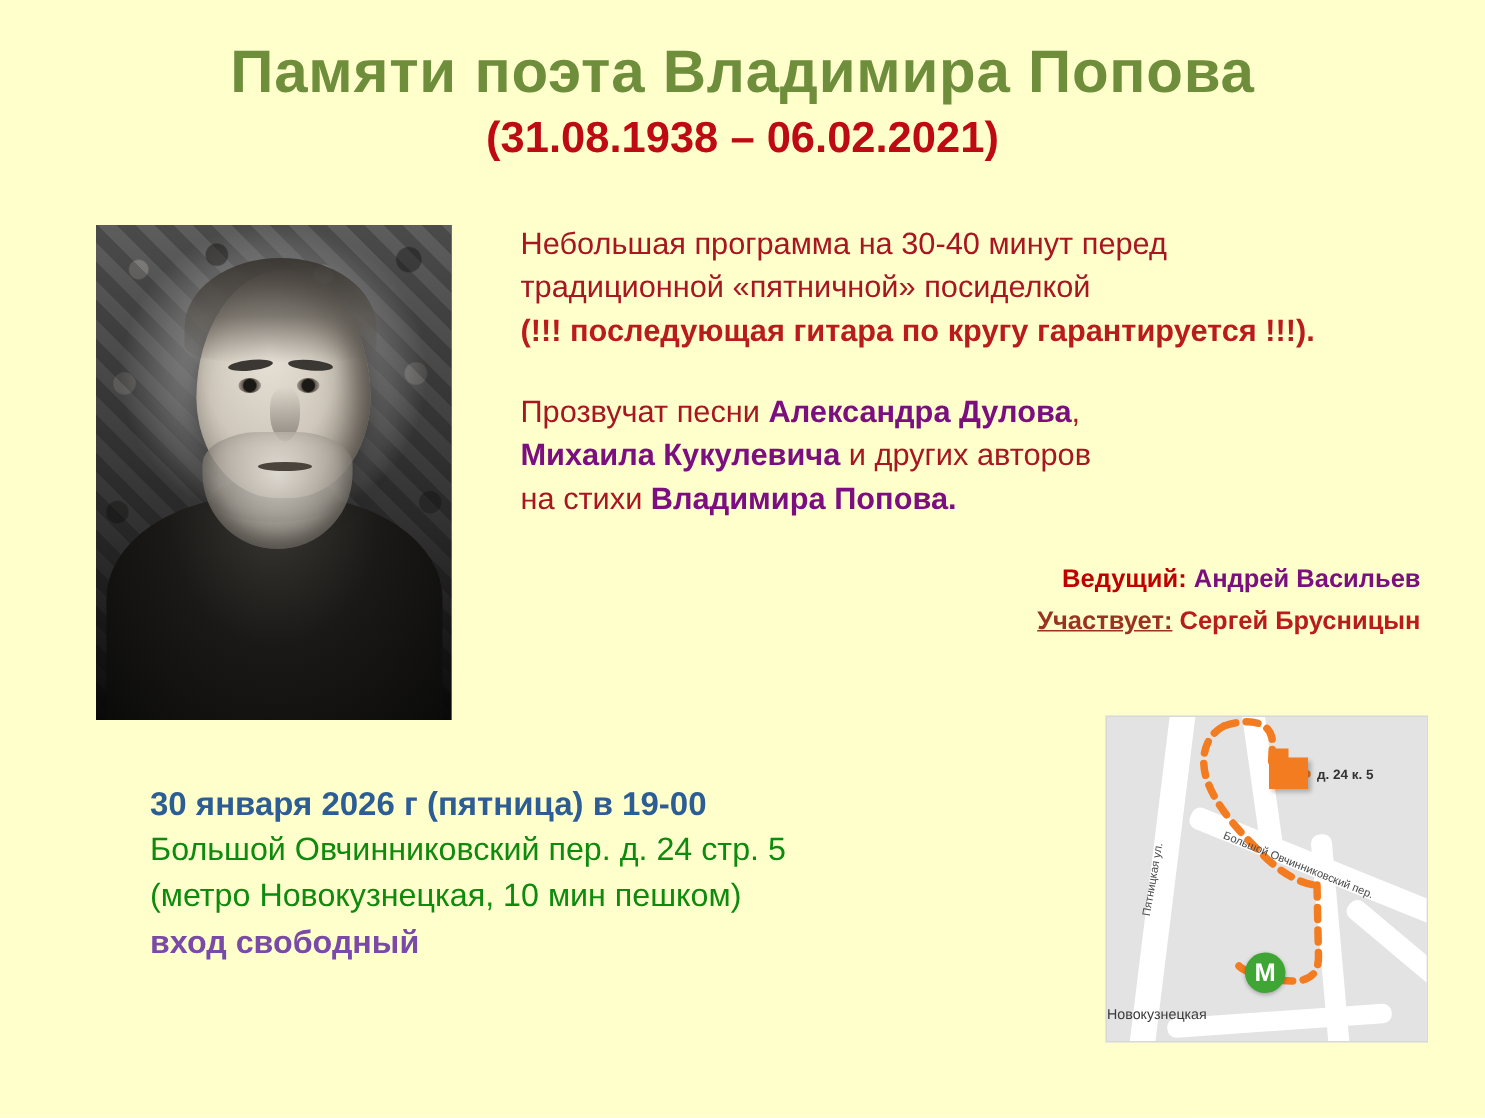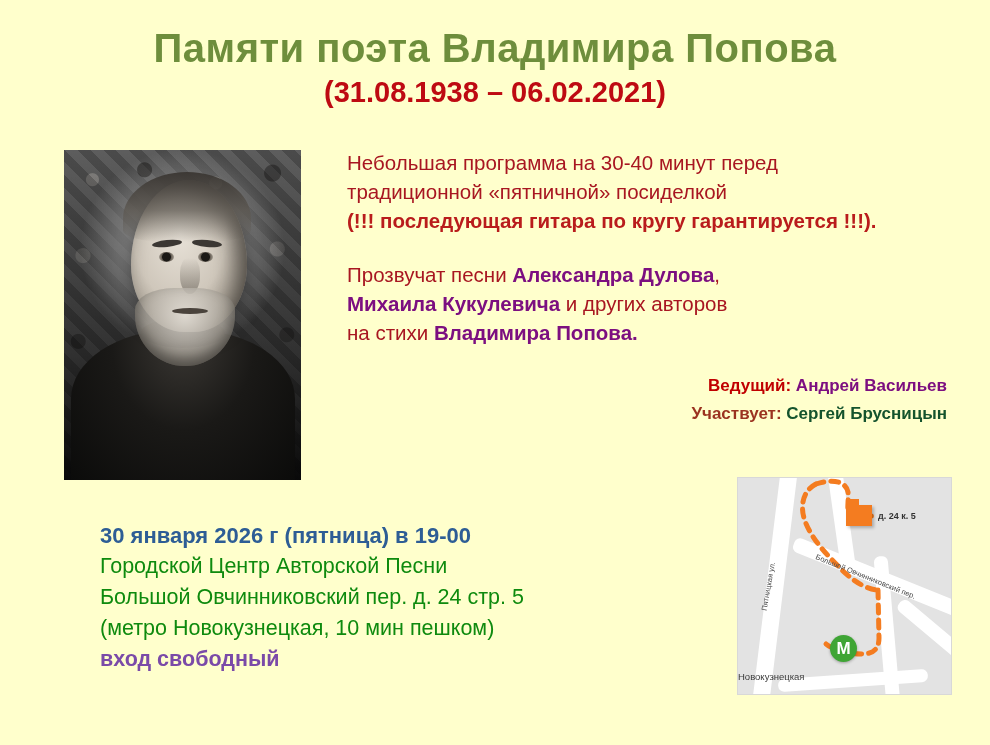--- a/index.html
+++ b/index.html
@@ -181,22 +181,22 @@
     line-height: 29px;
   }
   .para { margin: 0 0 0 0; }
   .para + .para { margin-top: 25px; }
   .ln { white-space: nowrap; }
 
   .c-darkred   { color: #A81621; }
   .c-blue-bold { color: #b91c1c; font-weight: bold; }
   .c-purple    { color: #7C0F80; font-weight: bold; }
   .c-red-bold  { color: #C00000; font-weight: bold; }
-  .c-brown     { color: #9B3320; font-weight: bold; }
-  .c-green-bold{ color: #14532d; font-weight: bold; }
+  .c-brown     { color: #9B3320; font-weight: bold; text-decoration: underline; }
+  .c-green-bold{ color: #b91c1c; font-weight: bold; }
 
   .credits { margin-top: 31px; }
   .credits .ln { font-size: 17px; line-height: 28px; text-align: right; }
 
   
   .info-block {
     position: absolute;
     left: 100px;
     top: 520px;
     width: 600px;
@@ -369,21 +369,20 @@
 
     <div class="para credits">
       <div class="ln"><span class="c-red-bold">Ведущий:</span><span class="c-purple">&nbsp;</span><span class="c-purple">Андрей Васильев</span></div>
       <div class="ln"><span class="c-brown">Участвует:</span><span class="c-green-bold">&nbsp;</span><span class="c-green-bold">Сергей Брусницын</span></div>
     </div>
 
   </div>
 
   <div class="info-block">
     <div class="info-date">30 января 2026 г (пятница) в 19-00</div>
-    <div class="info-green">Городской Центр Авторской Песни</div>
     <div class="info-green">Большой Овчинниковский пер.  д. 24 стр. 5</div>
     <div class="info-green">(метро Новокузнецкая, 10 мин пешком)</div>
     <div class="info-free">вход свободный</div>
   </div>
 
   <div class="map">
     <div class="map-bg"></div>
 
     <div class="road road-pyatnitskaya"></div>
     <div class="road road-vert2"></div>

